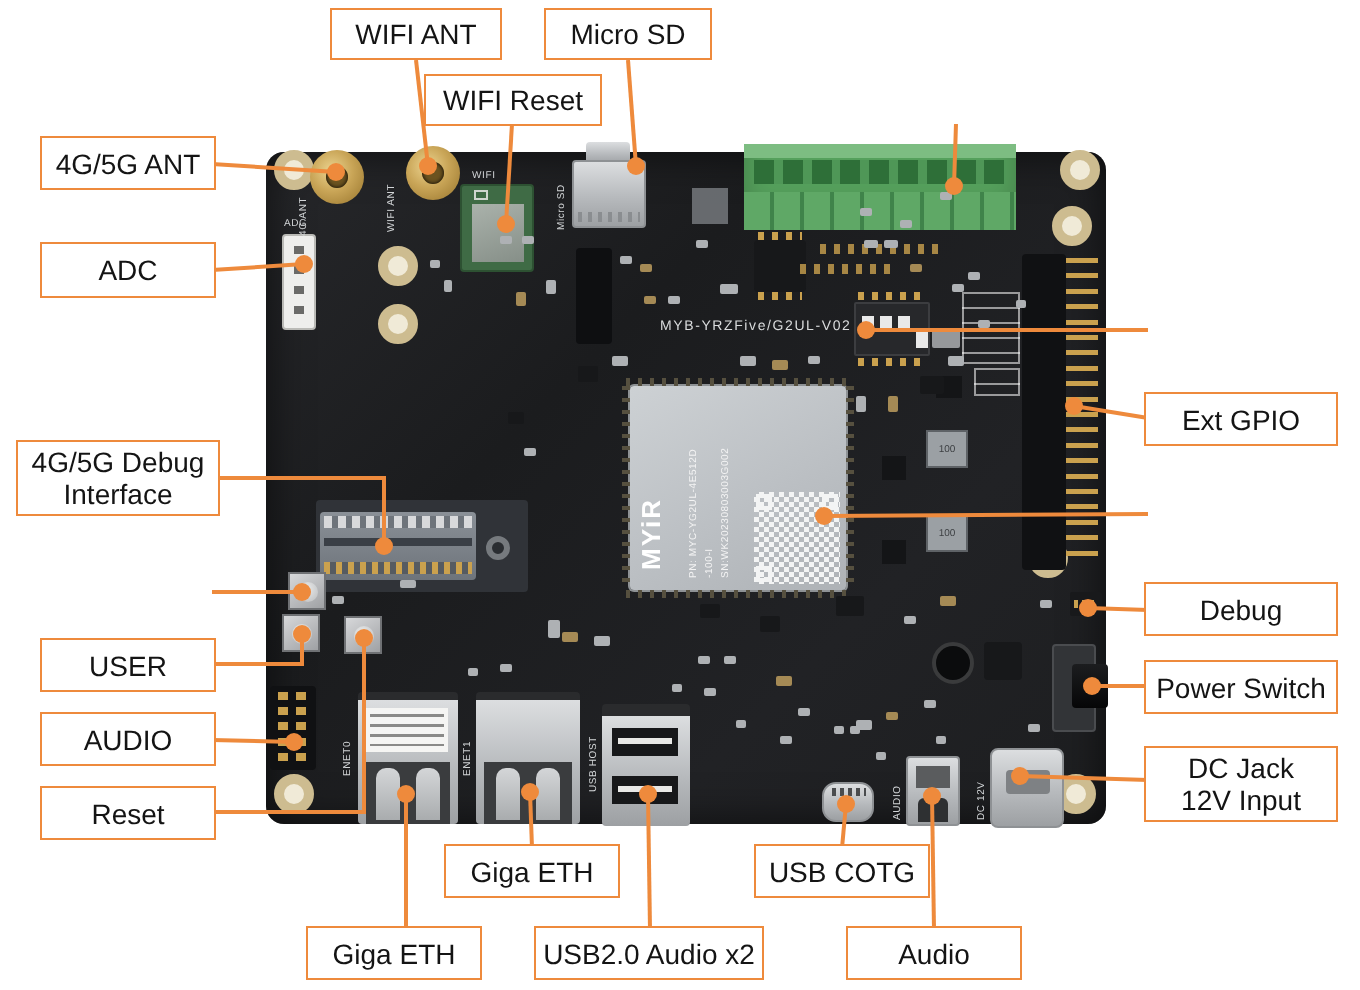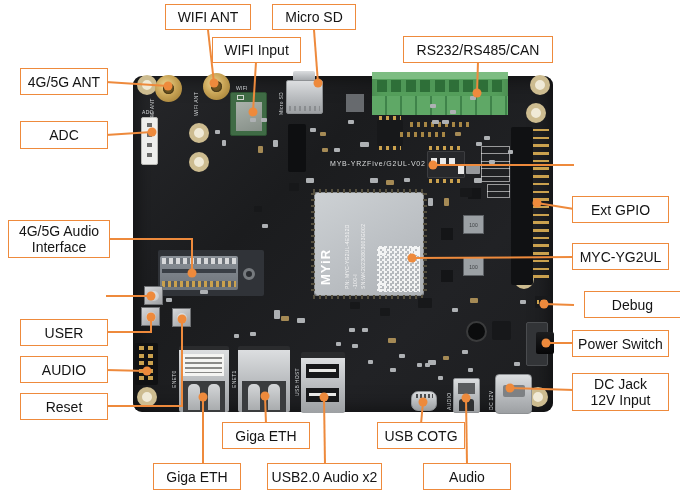--- a/index.html
+++ b/index.html
@@ -295,32 +295,30 @@
         <circle cx="324" cy="397" r="4.5"></circle>
       </g>
     <g>
         <polyline points="467,465 466,398"></polyline>
         <circle cx="466" cy="398" r="4.5"></circle>
       </g>
   </svg>
 
   <div class="callout" style="left:165px;top:4px;width:86px;height:26px;">WIFI ANT</div>
   <div class="callout" style="left:272px;top:4px;width:84px;height:26px;">Micro SD</div>
-  <div class="callout" style="left:212px;top:37px;width:89px;height:26px;">WIFI Input</div>
-  <div class="callout" style="left:403px;top:36px;width:150px;height:27px;">RS232/RS485/CAN</div>
+  <div class="callout" style="left:212px;top:37px;width:89px;height:26px;">WIFI Reset</div>
   <div class="callout" style="left:20px;top:68px;width:88px;height:27px;">4G/5G ANT</div>
   <div class="callout" style="left:20px;top:121px;width:88px;height:28px;">ADC</div>
-  <div class="callout" style="left:8px;top:220px;width:102px;height:38px;">4G/5G Audio
+  <div class="callout" style="left:8px;top:220px;width:102px;height:38px;">4G/5G Debug
 Interface</div>
   <div class="callout" style="left:20px;top:319px;width:88px;height:27px;">USER</div>
   <div class="callout" style="left:20px;top:356px;width:88px;height:27px;">AUDIO</div>
   <div class="callout" style="left:20px;top:393px;width:88px;height:27px;">Reset</div>
   <div class="callout" style="left:572px;top:196px;width:97px;height:27px;">Ext GPIO</div>
-  <div class="callout" style="left:572px;top:243px;width:97px;height:27px;">MYC-YG2UL</div>
-  <div class="callout" style="left:572px;top:291px;width:97px;height:27px;margin-left:12px;">Debug</div>
+  <div class="callout" style="left:572px;top:291px;width:97px;height:27px;">Debug</div>
   <div class="callout" style="left:572px;top:330px;width:97px;height:27px;">Power Switch</div>
   <div class="callout" style="left:572px;top:373px;width:97px;height:38px;">DC Jack
 12V Input</div>
   <div class="callout" style="left:222px;top:422px;width:88px;height:27px;">Giga ETH</div>
   <div class="callout" style="left:377px;top:422px;width:88px;height:27px;">USB COTG</div>
   <div class="callout" style="left:153px;top:463px;width:88px;height:27px;">Giga ETH</div>
   <div class="callout" style="left:267px;top:463px;width:115px;height:27px;">USB2.0 Audio x2</div>
   <div class="callout" style="left:423px;top:463px;width:88px;height:27px;">Audio</div>
 
 <div style="position: absolute; z-index: 1; left: 250px; top: 118px; width: 6px; height: 4px; background: rgb(174, 177, 180); border-radius: 1px;"></div>

